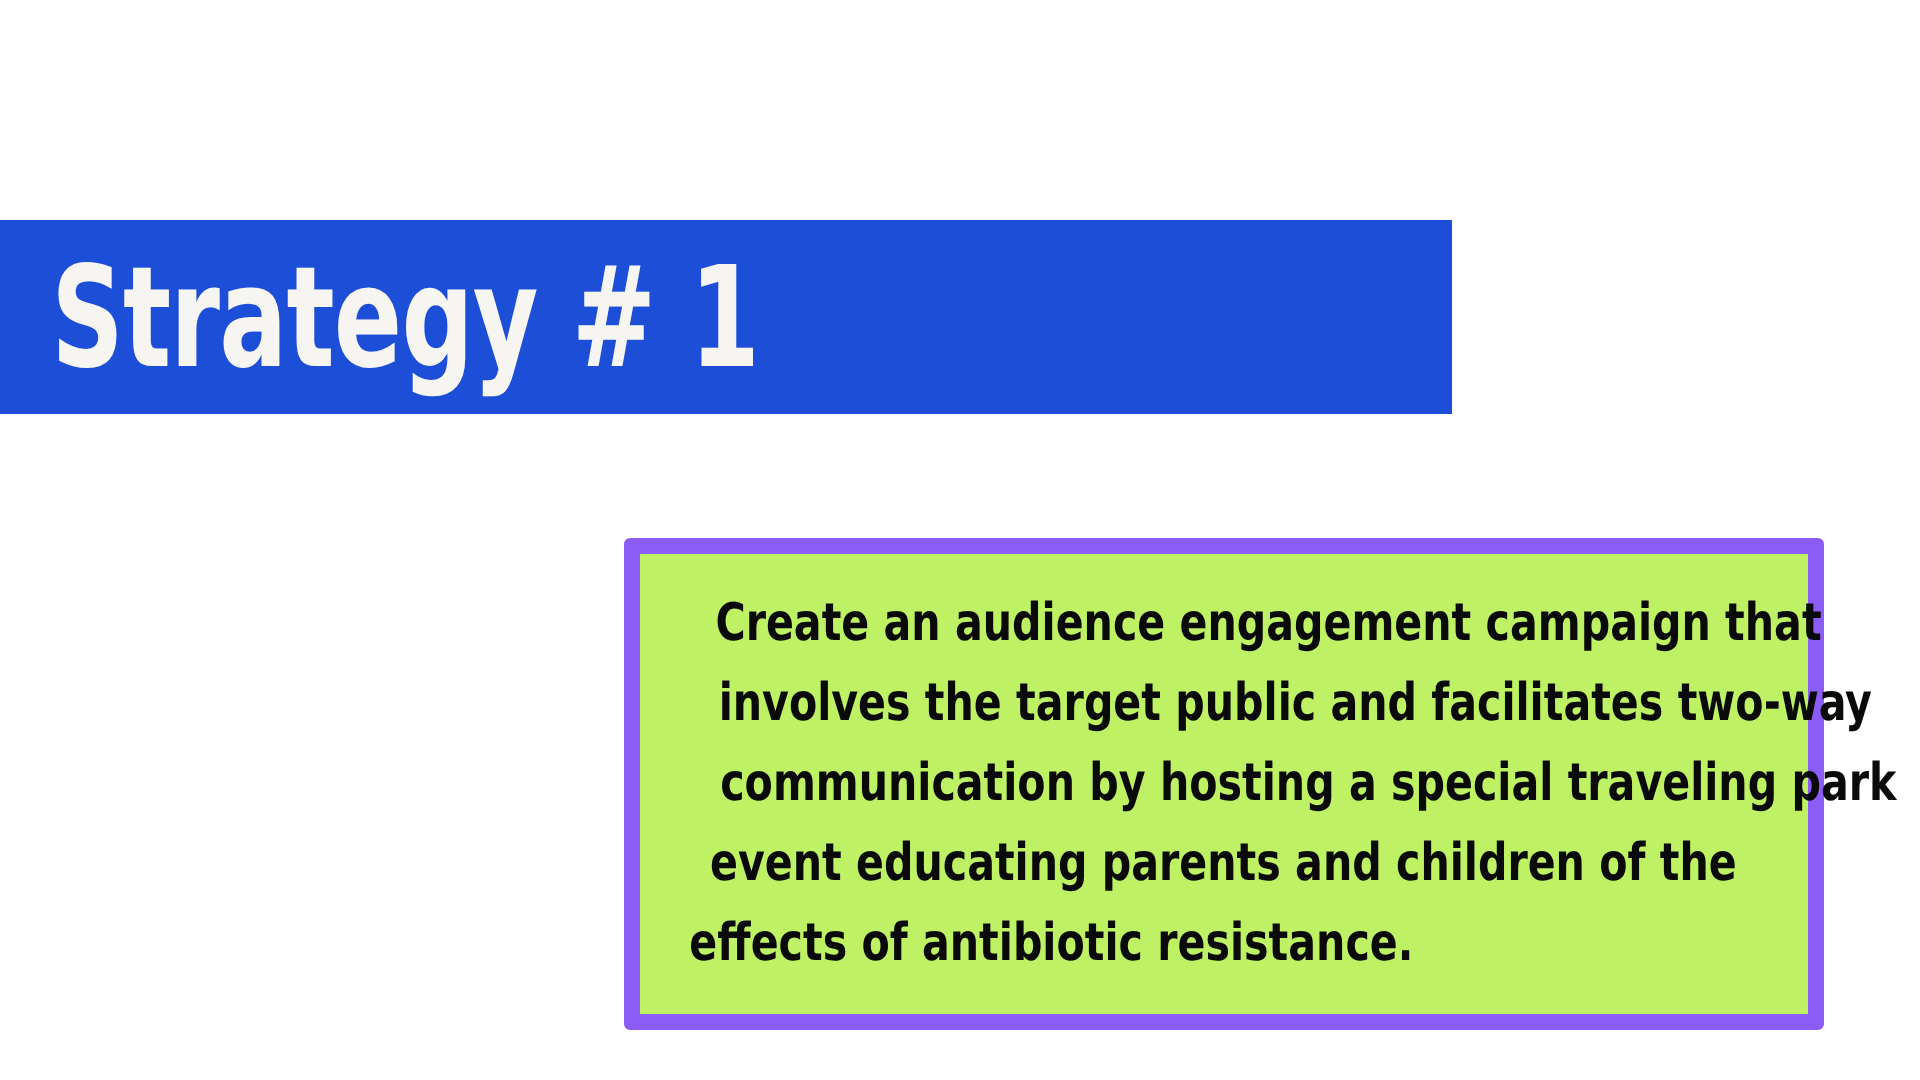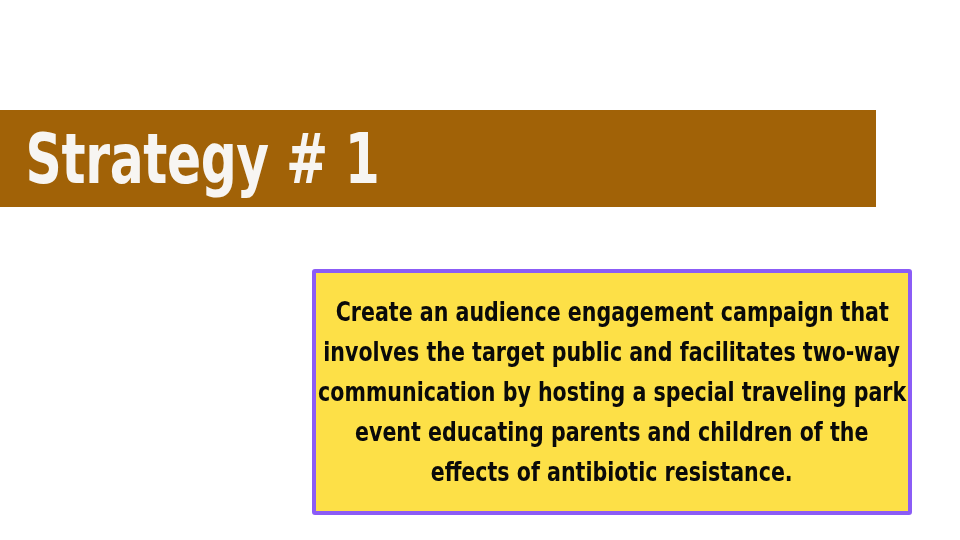--- a/index.html
+++ b/index.html
@@ -18,23 +18,23 @@
     width: 960px;
     height: 540px;
     background: #ffffff;
   }
 
   
   .title-banner {
     position: absolute;
     left: 0px;
     top: 110px;
-    width: 876px;
+    width: 726px;
     height: 97px;
-    background: #a16207;
+    background: #1d4ed8;
     display: flex;
     align-items: center;
   }
   .title-text {
     margin: 0;
     padding: 0 0 0 32px;
     color: #F7F5F2;
     font-family: "DejaVu Sans Condensed", "Liberation Sans Narrow", "Liberation Sans", sans-serif;
     font-weight: 700;
     font-size: 70px;
@@ -46,26 +46,26 @@
   }
 
   
   .text-box {
     position: absolute;
     left: 312px;
     top: 269px;
     width: 600px;
     height: 246px;
     box-sizing: border-box;
-    background: #fde047;
-    border: 4px solid #8b5cf6;
+    background: #bef264;
+    border: 8px solid #8b5cf6;
     border-radius: 3px;
     display: flex;
     flex-direction: column;
-    align-items: center;
+    align-items: flex-start;
     justify-content: center;
   }
   .body-line {
     display: block;
     color: #0a0a0a;
     font-family: "DejaVu Sans Condensed", "Liberation Sans Narrow", "Liberation Sans", sans-serif;
     font-weight: 600;
     font-size: 26px;
     line-height: 40px;
     text-align: center;

